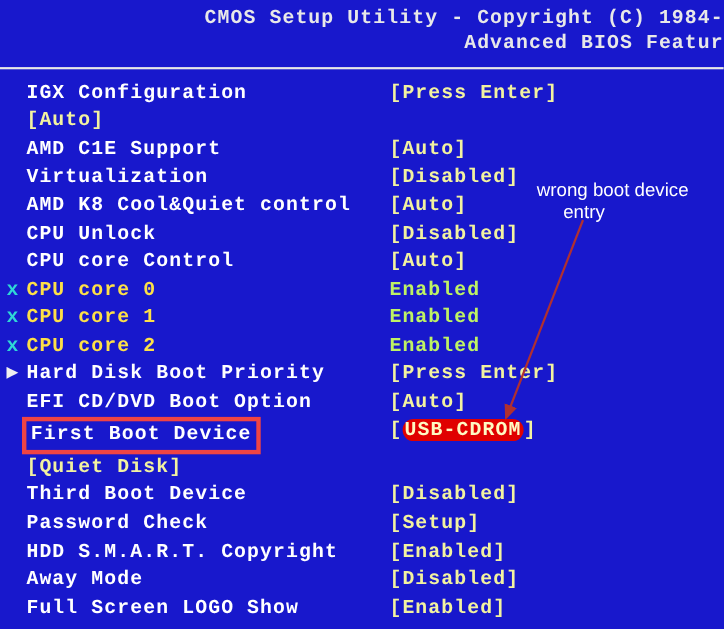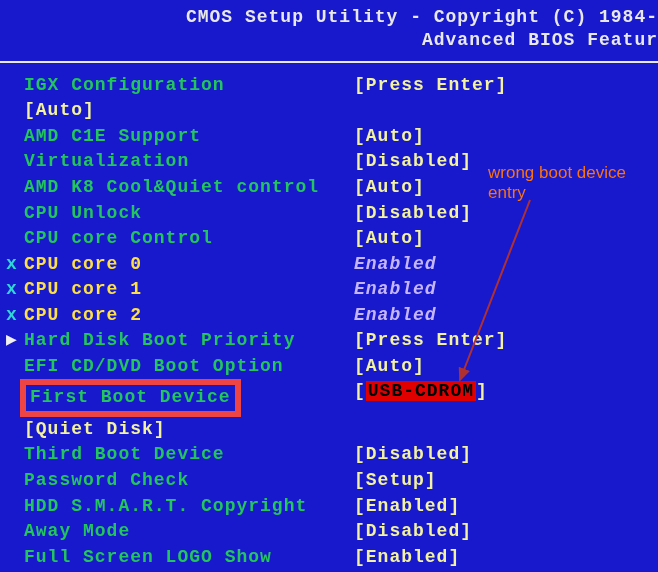--- a/index.html
+++ b/index.html
@@ -38,50 +38,51 @@
   .marker {
     width: 18px;
     flex: 0 0 18px;
     color: #e8e8e8;
   }
   .marker.teal { color: #2fd6d6; }
   .marker.arrow { color: #f0f0f0; }
   .label {
     flex: 0 0 330px;
     width: 330px;
-    color: #22c55e;
+    color: #ffffff;
   }
   .label.teal { color: #fde047; }
   .value {
     color: #f2f2a0;
   }
-  .value.teal { color: #c4b5fd; font-style: italic; }
+  .value.teal { color: #bef264; }
   .hl-box {
-    border: 6px solid #ef4444;
+    border: 4px solid #ef4444;
     padding: 0 4px;
     margin-left: -4px;
     display: inline-block;
   }
   .hl-text {
     background: #e00000;
-    color: #000000;
+    color: #fef9c3;
     padding: 0 2px;
+    border-radius: 10px;
   }
   .annotation {
     position: absolute;
-    color: #f97316;
+    color: #ffffff;
     font-family: Arial, sans-serif;
     font-weight: normal;
     font-size: 17px;
     letter-spacing: 0;
     line-height: 1.15;
     text-align: left;
   }
   .anno1 { top: 163px; left: 488px; }
-  .anno2 { top: 183px; left: 488px; }
+  .anno2 { top: 183px; left: 512px; }
   .arrow-svg {
     position: absolute;
     top: 180px;
     left: 440px;
     pointer-events: none;
   }
 </style>
 </head>
 <body>
 

